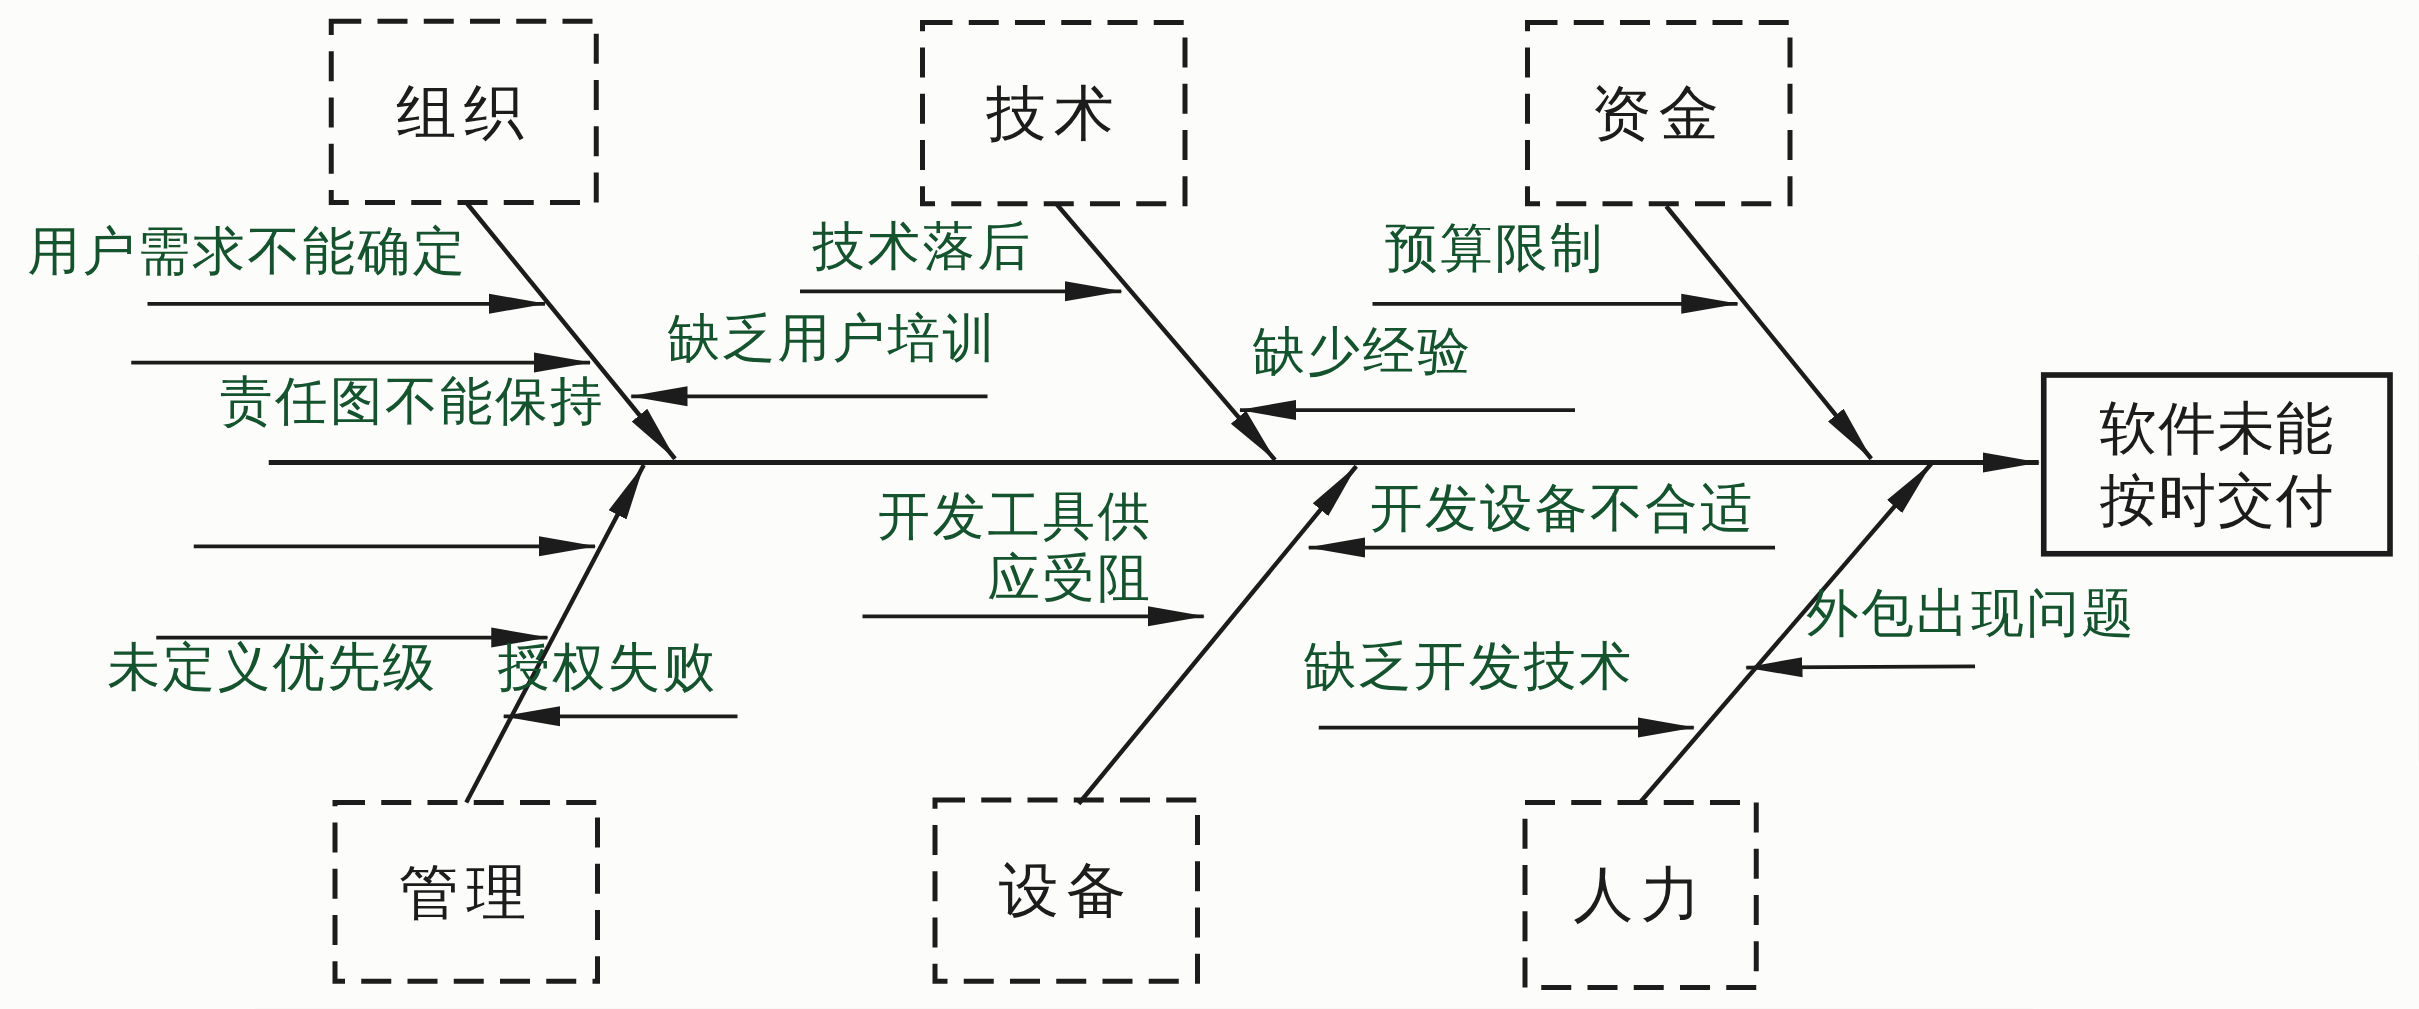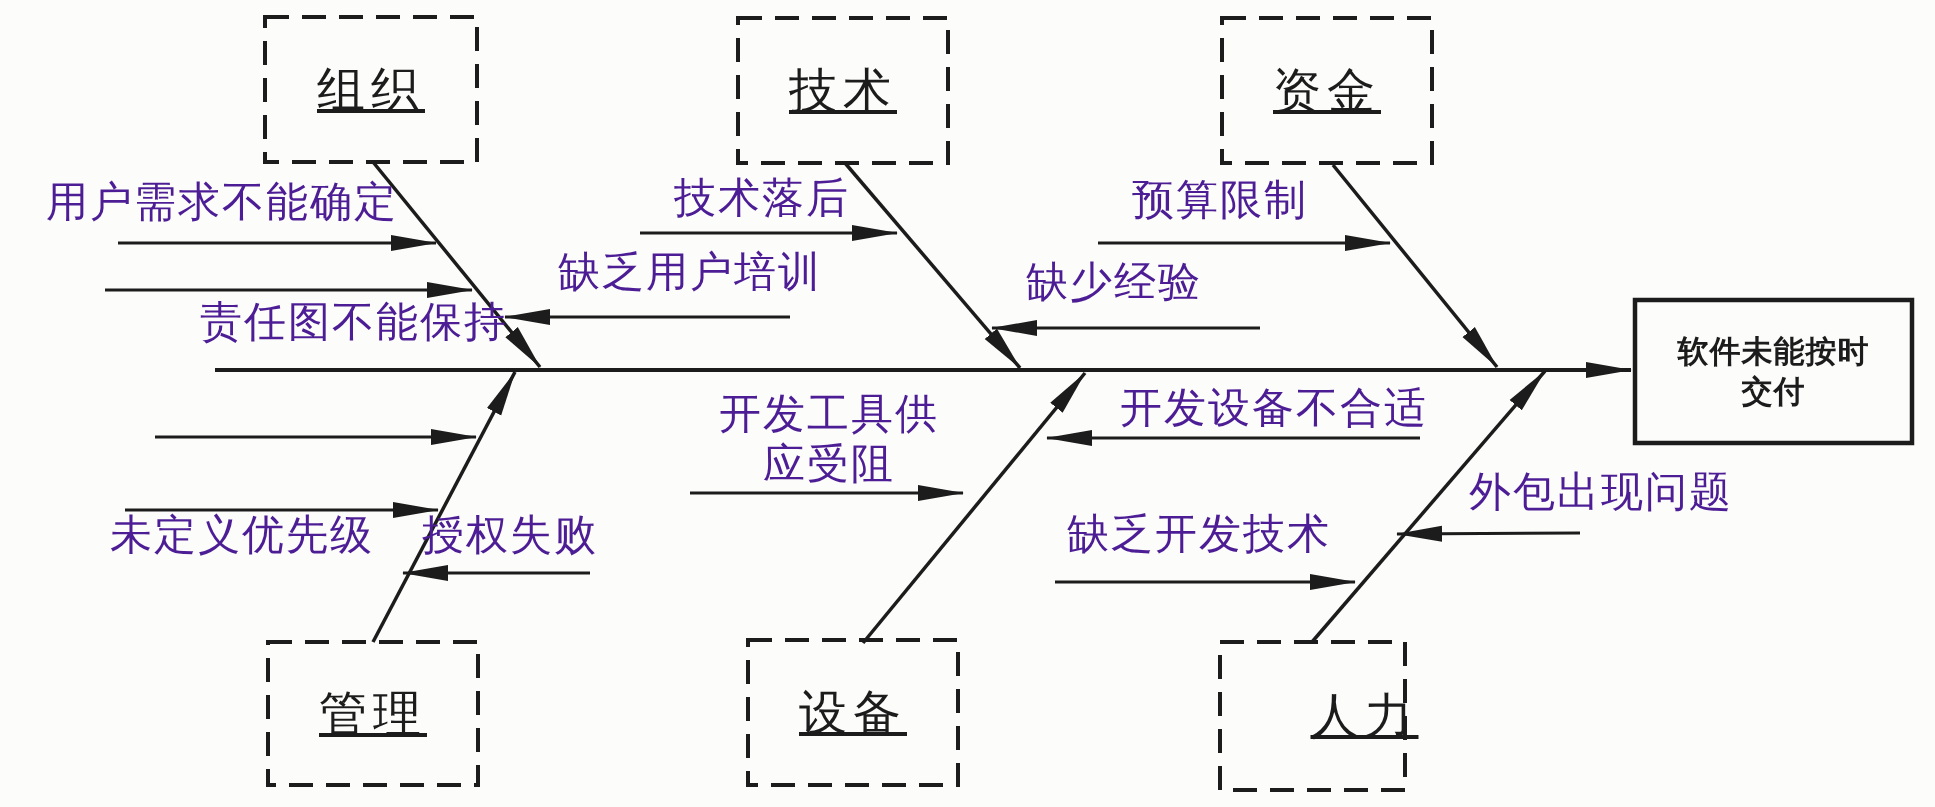--- a/index.html
+++ b/index.html
@@ -13,46 +13,44 @@
     background:#fcfcfa;
     overflow:hidden;
     color:#1c1c1c;
   }
   .stage svg{position:absolute;left:0;top:0;}
   .lbl{
     position:absolute;
     font-size:42px;
     letter-spacing:2px;
     line-height:1.05;
-    color:#4c1d95;
+    color:#14532d;
     white-space:nowrap;
-    margin-left:24px;
   }
   .lbl.wrap{
     white-space:normal;
-    text-align:center;
+    text-align:right;
     font-family:Liberation Serif, serif;
   }
   .boxlbl{
     position:absolute;
     display:flex;align-items:center;justify-content:center;
     font-size:48px;
     letter-spacing:6px;
     color:#1c1c1c;
-    text-decoration:underline;
   }
   .effectlbl{
     position:absolute;
     left:1635px;top:300px;width:277px;height:143px;
     display:flex;align-items:center;justify-content:center;
   }
   .effectlbl span{
     display:block;width:194px;
-    font-size:31px;line-height:1.26;letter-spacing:1px;
-    text-align:center;white-space:normal;font-weight:bold;
+    font-size:46px;line-height:1.26;letter-spacing:1px;
+    text-align:center;white-space:normal;
   }
   
   #lbl-org-c0{left:22px;top:180px;}
   #lbl-org-c1{left:176px;top:300px;}
   #lbl-org-c2{left:534px;top:250px;}
   #lbl-tech-c0{left:650px;top:176px;}
   #lbl-tech-c1{left:1002px;top:260px;}
   #lbl-fund-c0{left:1108px;top:178px;}
   #lbl-mgmt-c0{left:231px;top:381px;}
   #lbl-mgmt-c1{left:86px;top:513px;}
@@ -60,21 +58,21 @@
   #lbl-equip-c0{left:688px;top:390px;width:234px;line-height:1.18;}
   #lbl-equip-c1{left:1096px;top:386px;}
   #lbl-man-c0{left:1043px;top:512px;}
   #lbl-man-c1{left:1445px;top:470px;}
   
   #boxlbl-org{left:265px;top:17px;width:212px;height:145px;}
   #boxlbl-tech{left:738px;top:18px;width:210px;height:145px;}
   #boxlbl-fund{left:1222px;top:18px;width:210px;height:145px;}
   #boxlbl-mgmt{left:268px;top:642px;width:210px;height:143px;}
   #boxlbl-equip{left:748px;top:640px;width:210px;height:145px;text-align:right;}
-  #boxlbl-man{left:1272px;top:642px;width:185px;height:148px;}
+  #boxlbl-man{left:1220px;top:642px;width:185px;height:148px;}
 </style>
 </head>
 <body>
 
 <div class="stage">
 
   <svg width="1935" height="807" viewBox="0 0 1935 807">
     <defs>
       <marker id="ah" viewBox="0 0 48 22" refX="45" refY="11" markerUnits="userSpaceOnUse" markerWidth="48" markerHeight="22" orient="auto">
         <polygon points="0,3 46,11 0,19" fill="#1c1c1c"></polygon>

